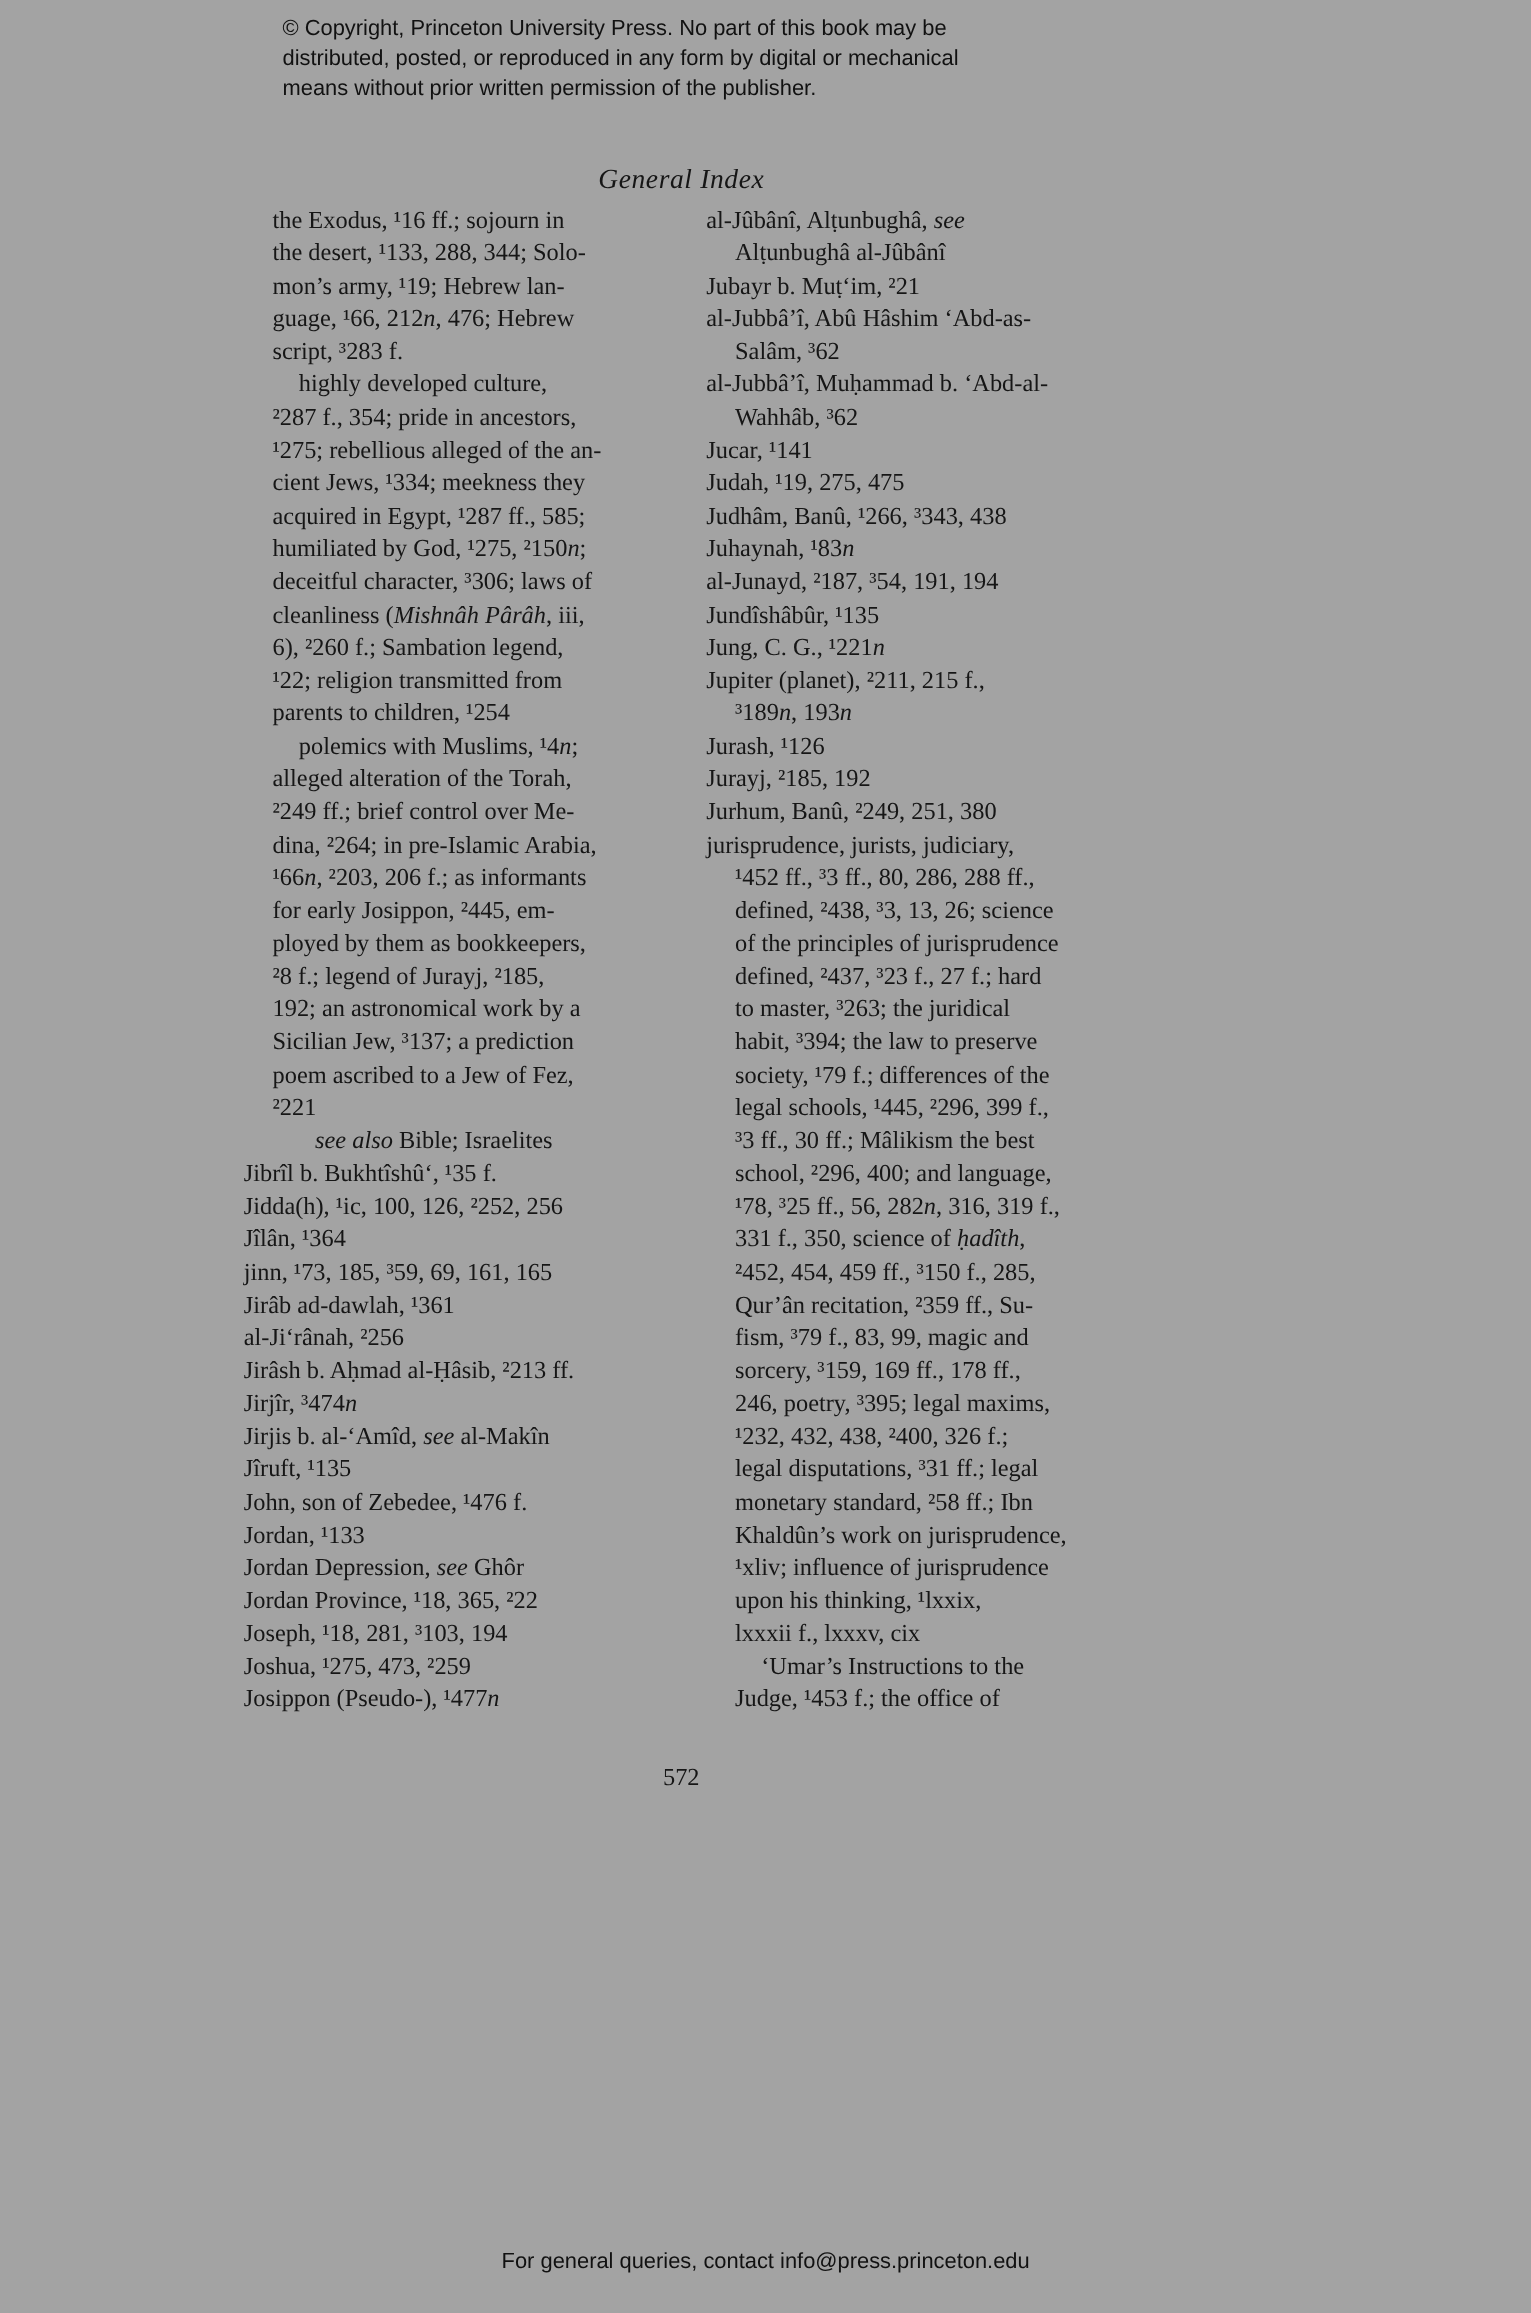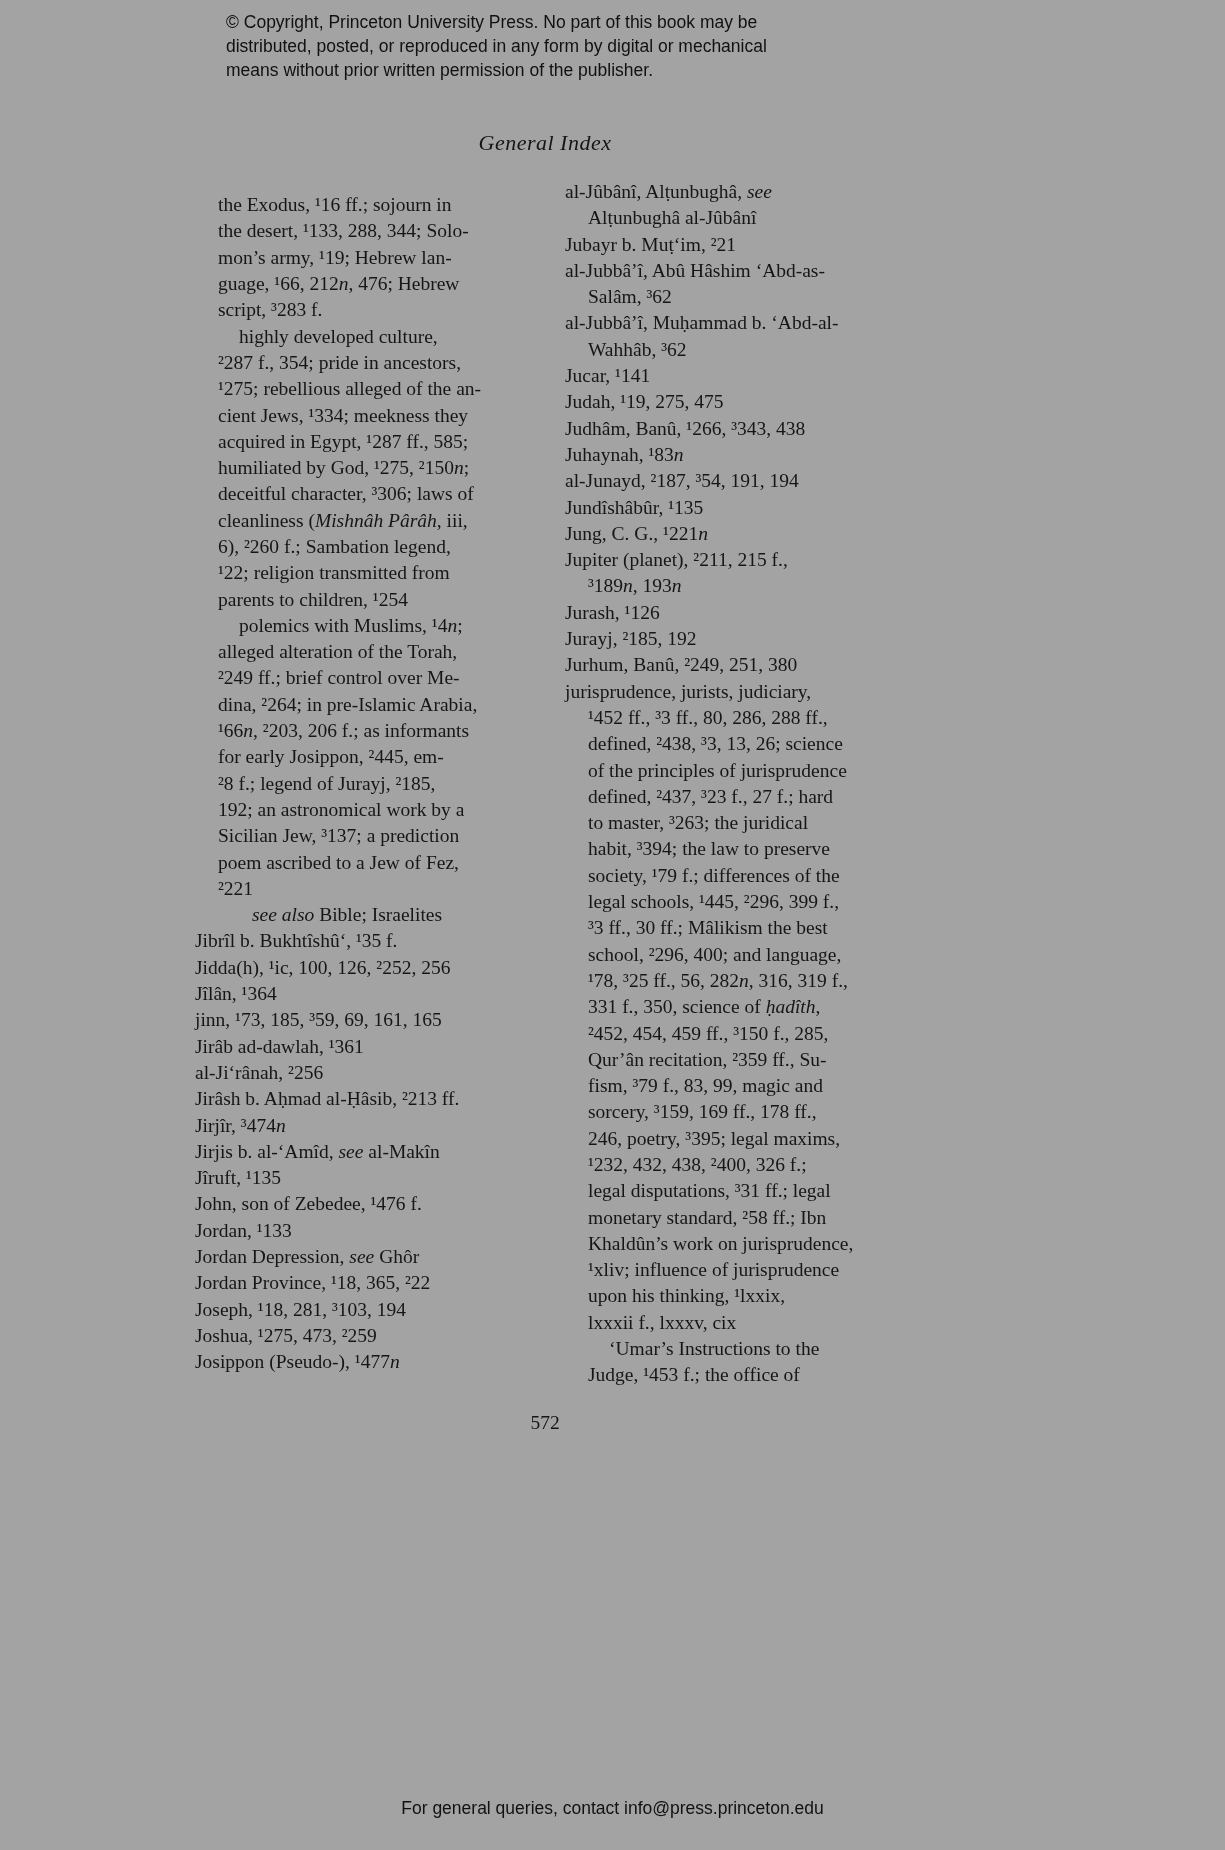--- a/index.html
+++ b/index.html
@@ -30,23 +30,22 @@
     margin: 0;
     text-align: center;
     font-style: italic;
     font-weight: normal;
     font-size: 22px;
     letter-spacing: 0.5px;
   }
   .columns {
     position: absolute;
     left: 195px;
-    top: 179px;
+    top: 164px;
     display: flex;
-    align-items: center;
   }
   .col {
     font-size: 19.5px;
     line-height: 26.3px;
   }
   .col-left { width: 345px; margin-right: 25px; }
   .col-right { width: 510px; }
   .line { white-space: nowrap; }
   .indent-1 { padding-left: 23px; }
   .indent-2 { padding-left: 44px; }
@@ -103,20 +102,21 @@
         <div class="line indent-1">cleanliness (<i>Mishnâh Pârâh</i>, iii,</div>
         <div class="line indent-1">6), ²260 f.; Sambation legend,</div>
         <div class="line indent-1">¹22; religion transmitted from</div>
         <div class="line indent-1">parents to children, ¹254</div>
         <div class="line indent-2">polemics with Muslims, ¹4<i>n</i>;</div>
         <div class="line indent-1">alleged alteration of the Torah,</div>
         <div class="line indent-1">²249 ff.; brief control over Me-</div>
         <div class="line indent-1">dina, ²264; in pre-Islamic Arabia,</div>
         <div class="line indent-1">¹66<i>n</i>, ²203, 206 f.; as informants</div>
         <div class="line indent-1">for early Josippon, ²445, em-</div>
+        <div class="line indent-1">ployed by them as bookkeepers,</div>
         <div class="line indent-1">²8 f.; legend of Jurayj, ²185,</div>
         <div class="line indent-1">192; an astronomical work by a</div>
         <div class="line indent-1">Sicilian Jew, ³137; a prediction</div>
         <div class="line indent-1">poem ascribed to a Jew of Fez,</div>
         <div class="line indent-1">²221</div>
         <div class="line indent-3"><i>see also</i> Bible; Israelites</div>
         <div class="line indent-0">Jibrîl b. Bukhtîshû‘, ¹35 f.</div>
         <div class="line indent-0">Jidda(h), ¹ic, 100, 126, ²252, 256</div>
         <div class="line indent-0">Jîlân, ¹364</div>
         <div class="line indent-0">jinn, ¹73, 185, ³59, 69, 161, 165</div>

